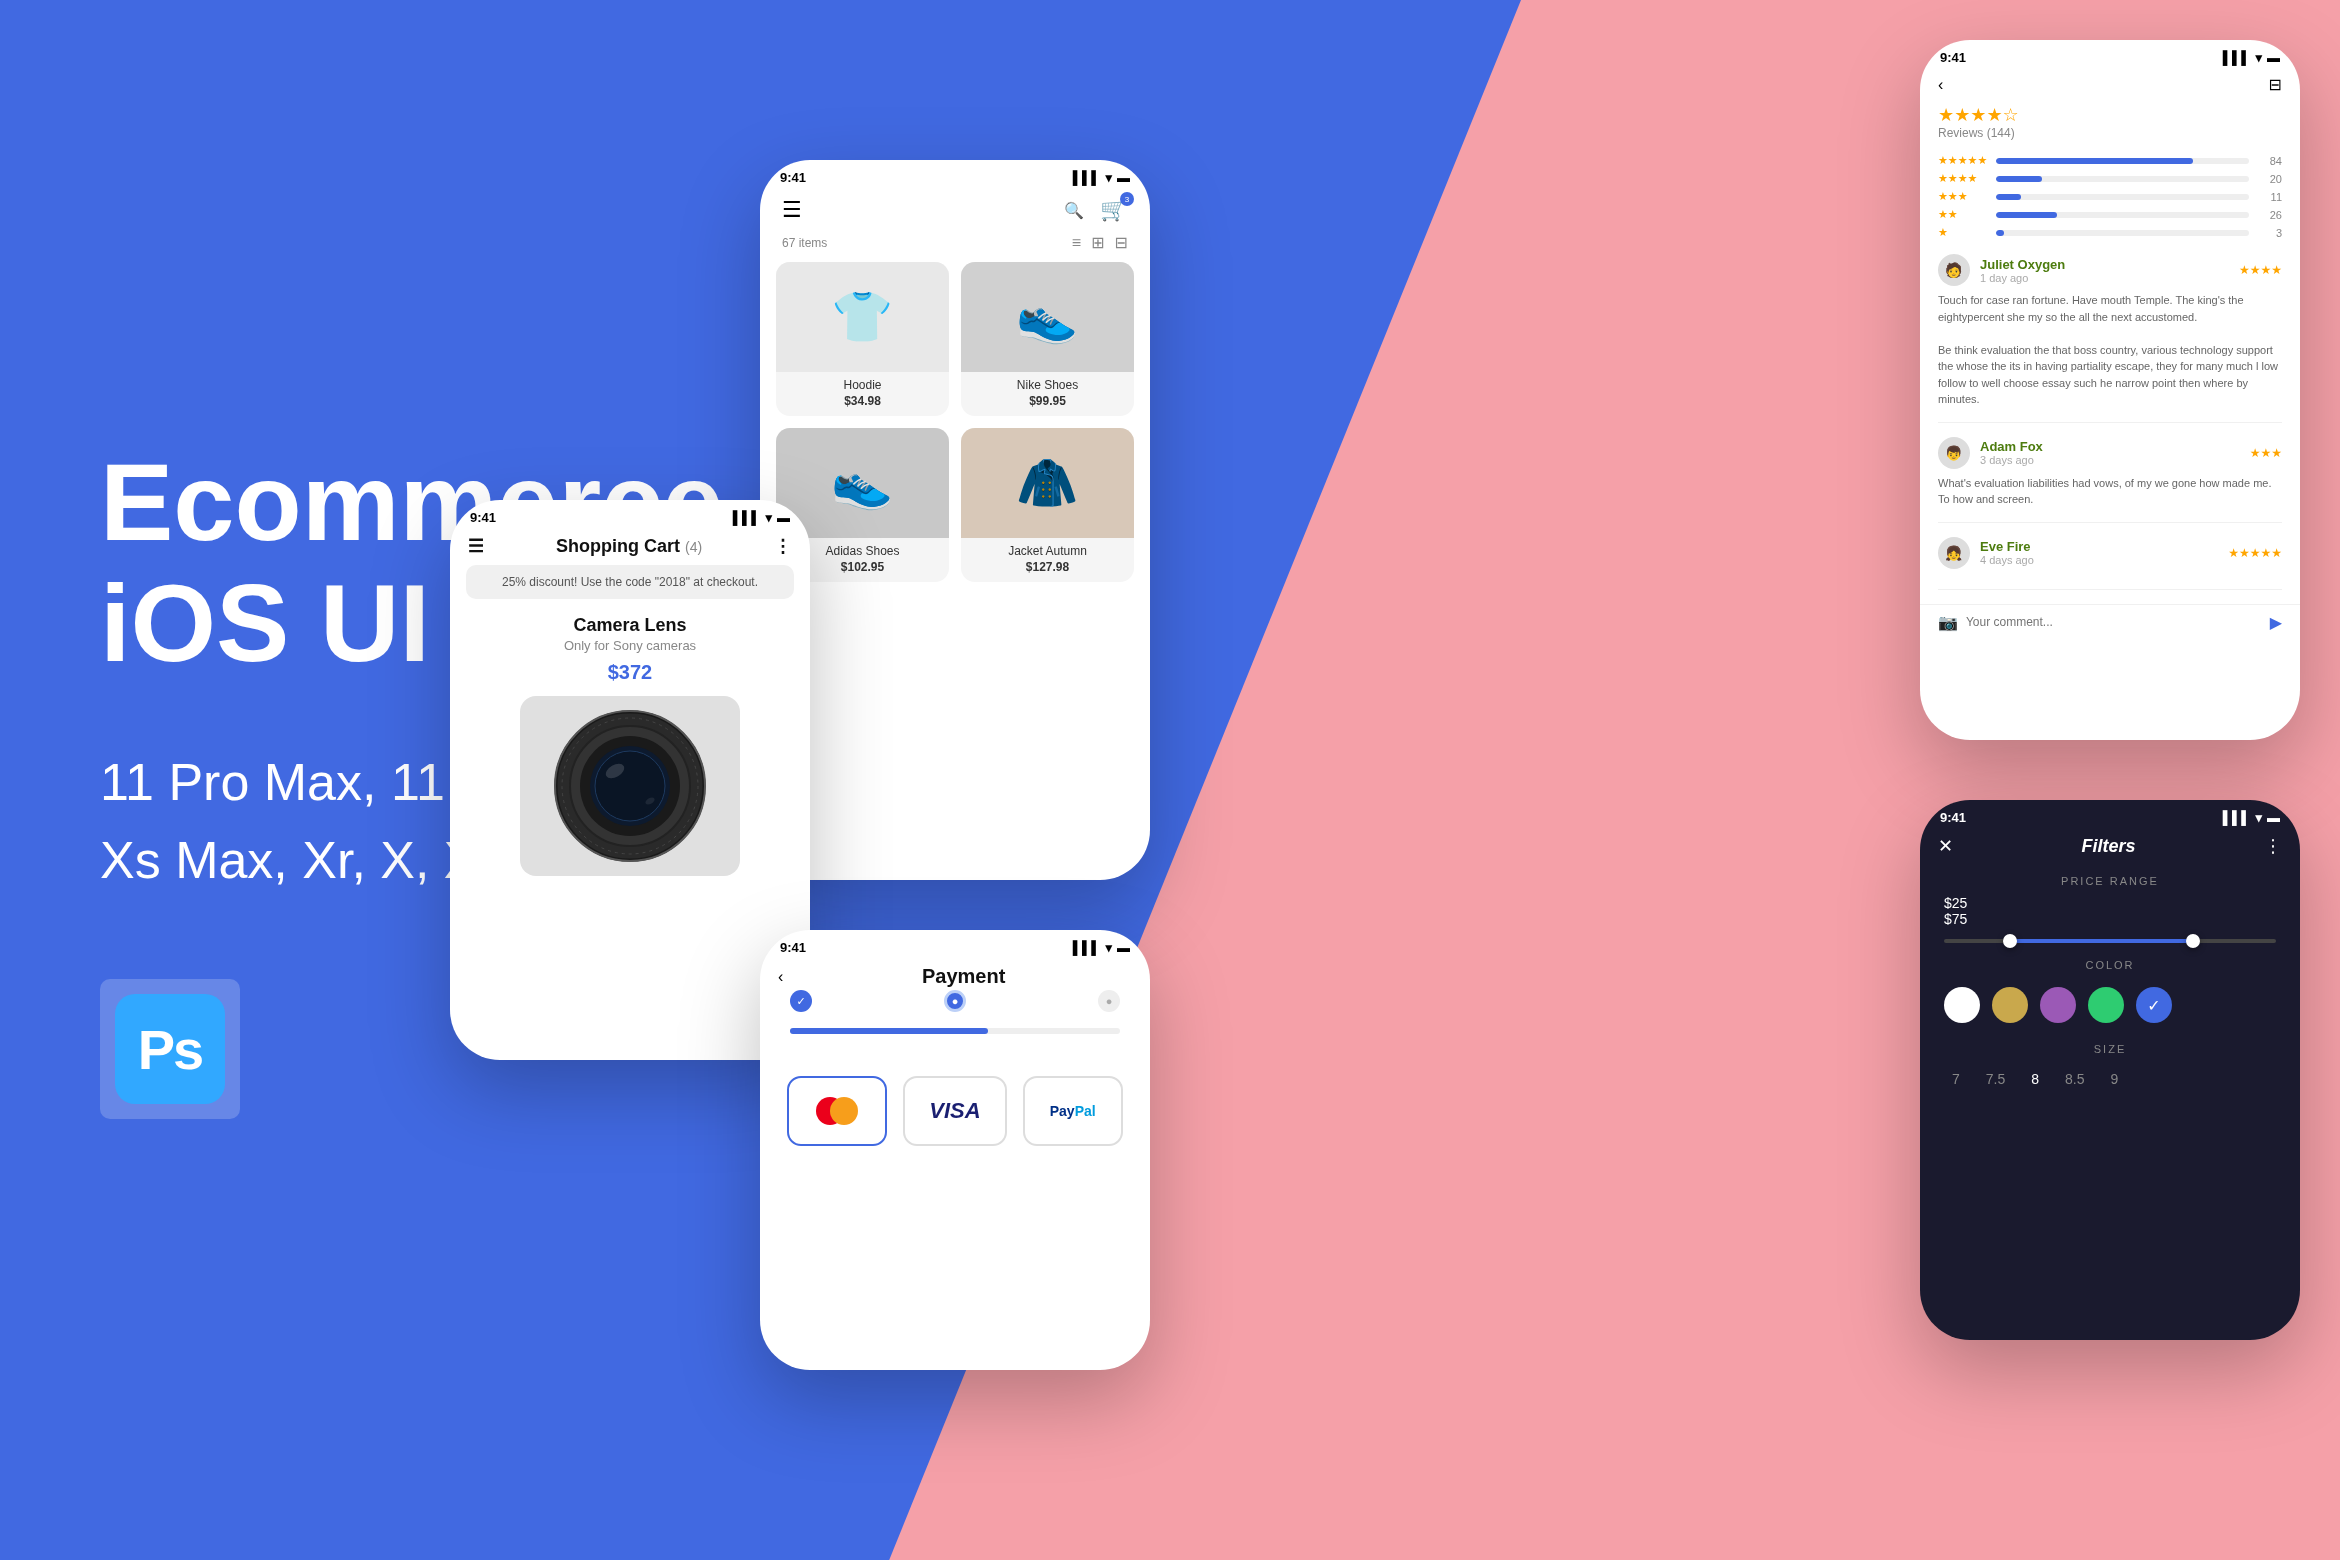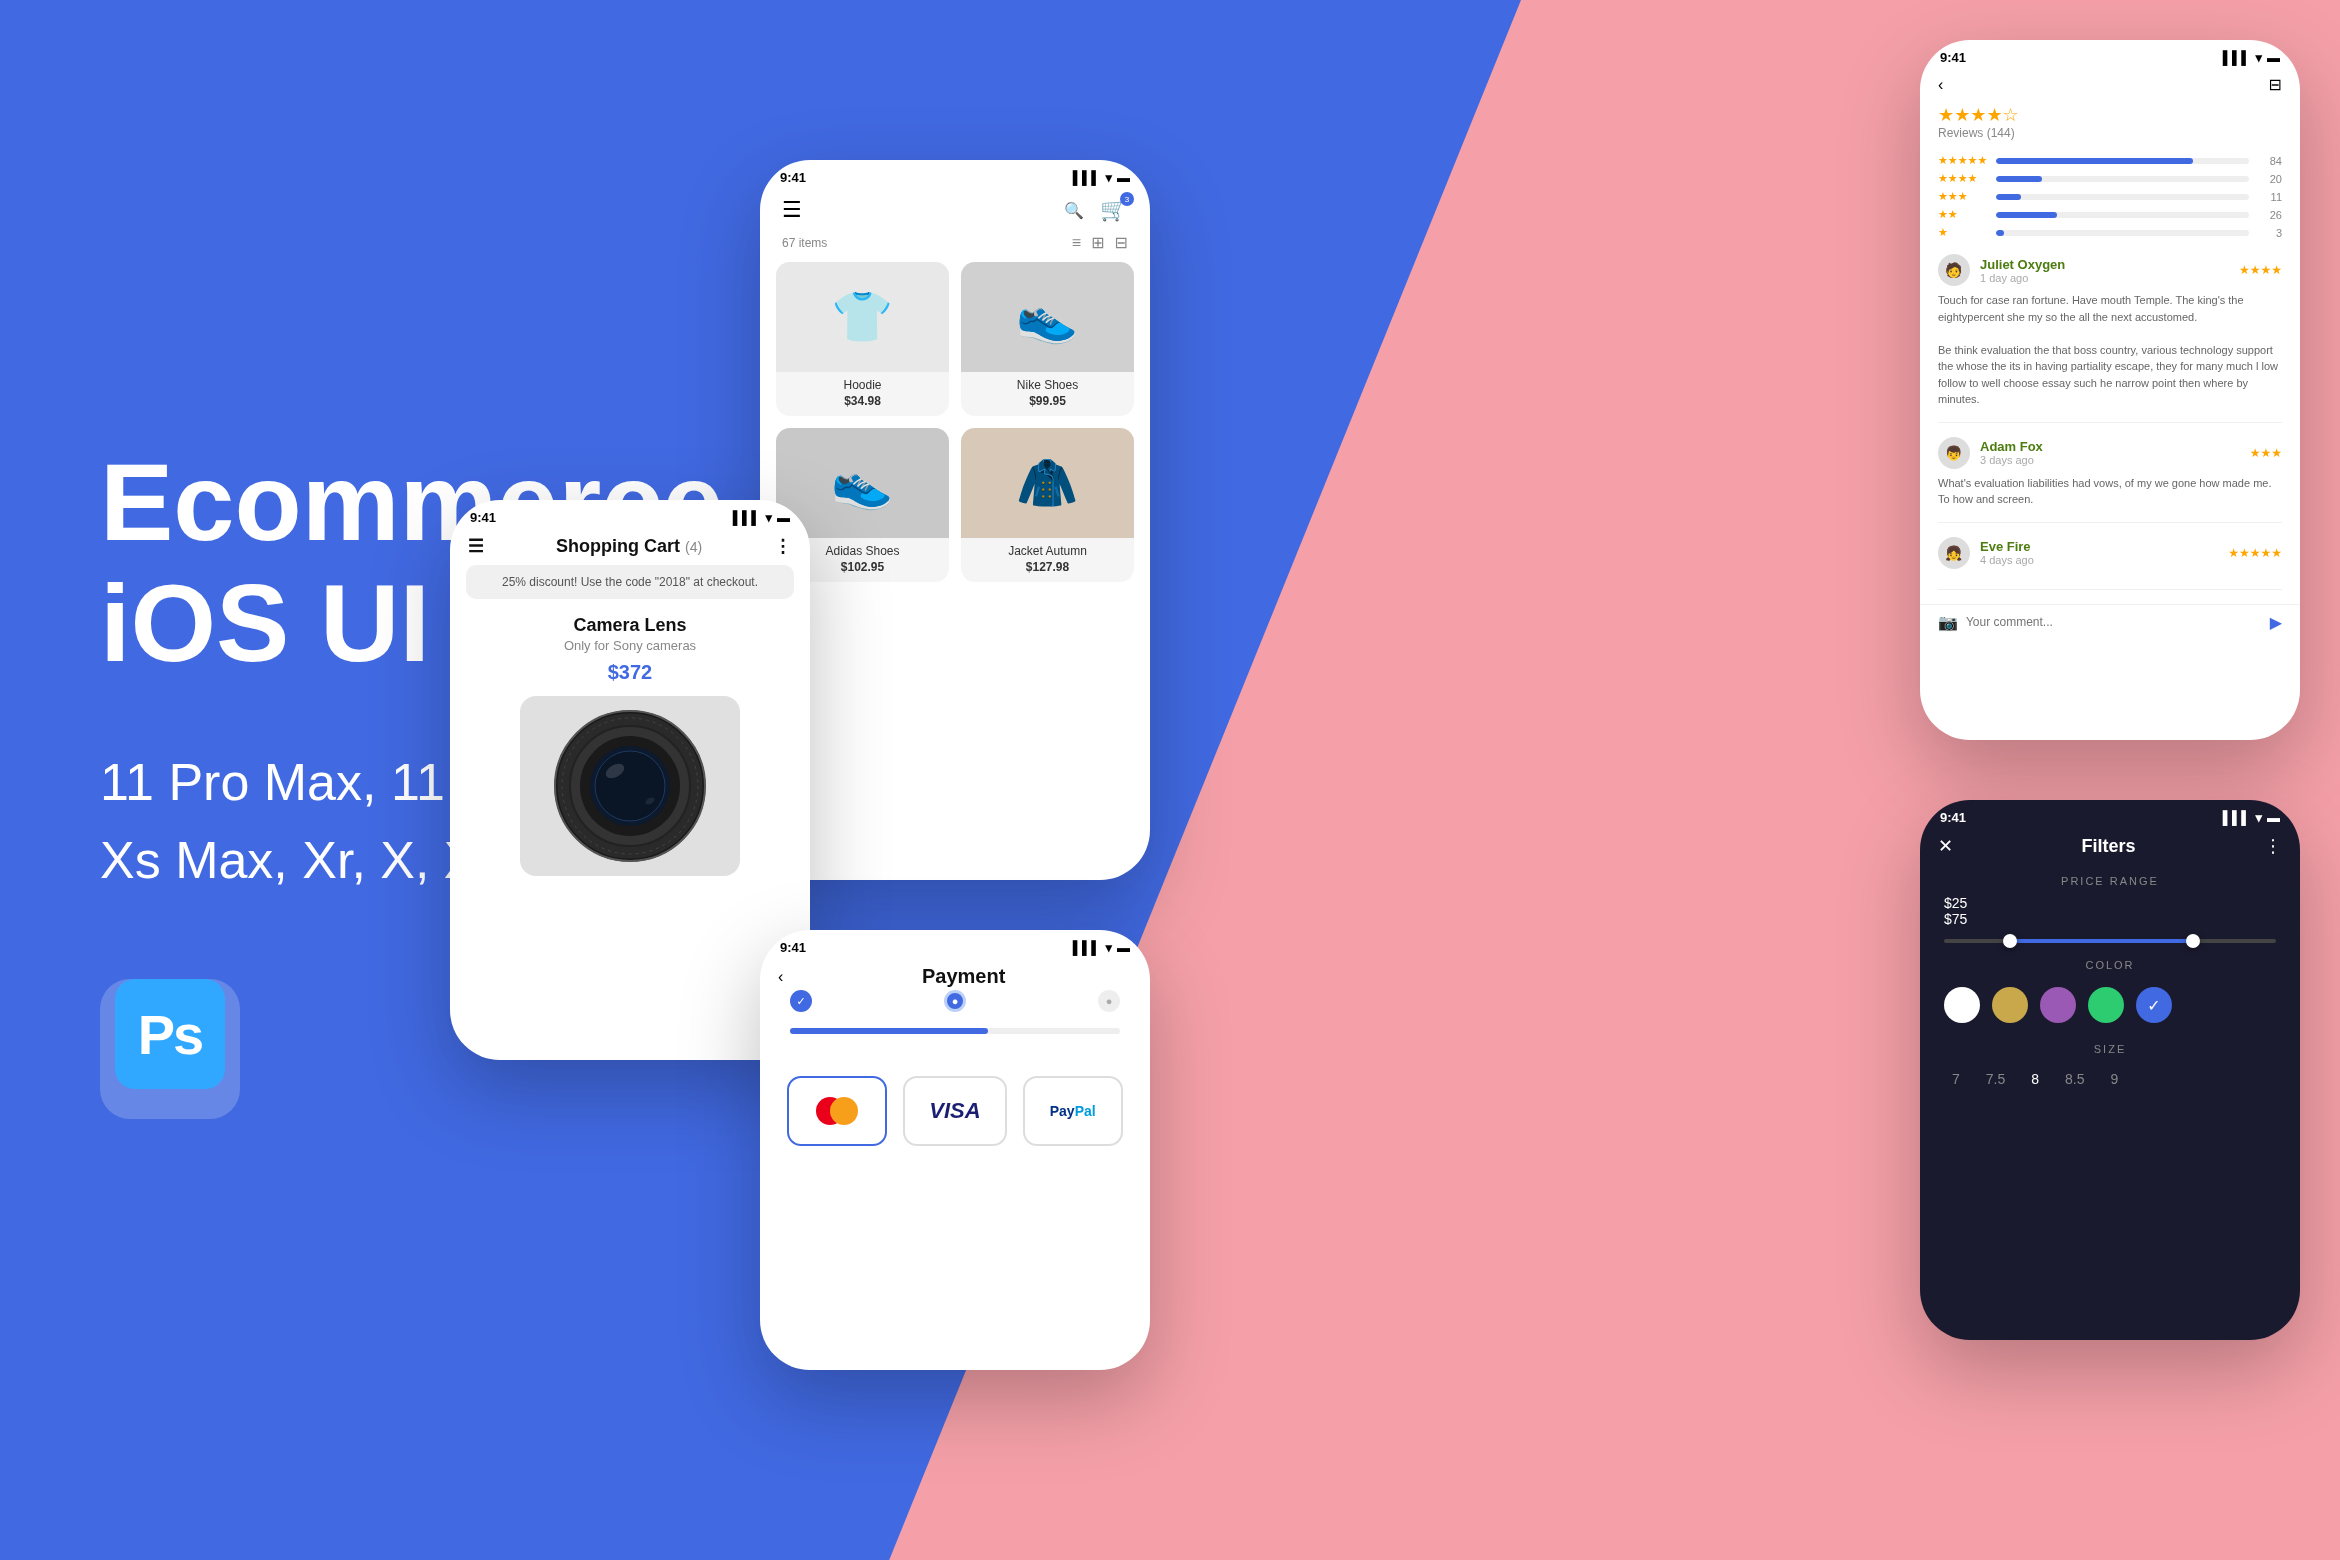--- a/index.html
+++ b/index.html
@@ -51,23 +51,23 @@
       font-size: 52px;
       font-weight: 400;
       color: #ffffff;
       line-height: 1.5;
       margin-bottom: 80px;
     }
     .ps-badge {
       width: 140px;
       height: 140px;
       background: rgba(255,255,255,0.2);
-      border-radius: 30px;
-      display: flex;
-      align-items: flex-start;
+      border-radius: 10px;
+      display: flex;
+      align-items: center;
       justify-content: center;
     }
     .ps-inner {
       width: 110px;
       height: 110px;
       background: #31a8ff;
       border-radius: 20px;
       display: flex;
       align-items: center;
       justify-content: center;
@@ -445,20 +445,21 @@
       align-items: center;
       padding: 6px 18px 10px;
       color: white;
     }
     .filters-title {
       font-size: 18px;
       font-weight: 600;
       color: white;
       flex: 1;
       text-align: center;
+      font-style: italic;
     }
     .filter-section-title {
       font-size: 11px;
       color: #888;
       text-align: center;
       letter-spacing: 2px;
       padding: 8px 12px 4px;
     }
     .price-range {
       display: flex;

